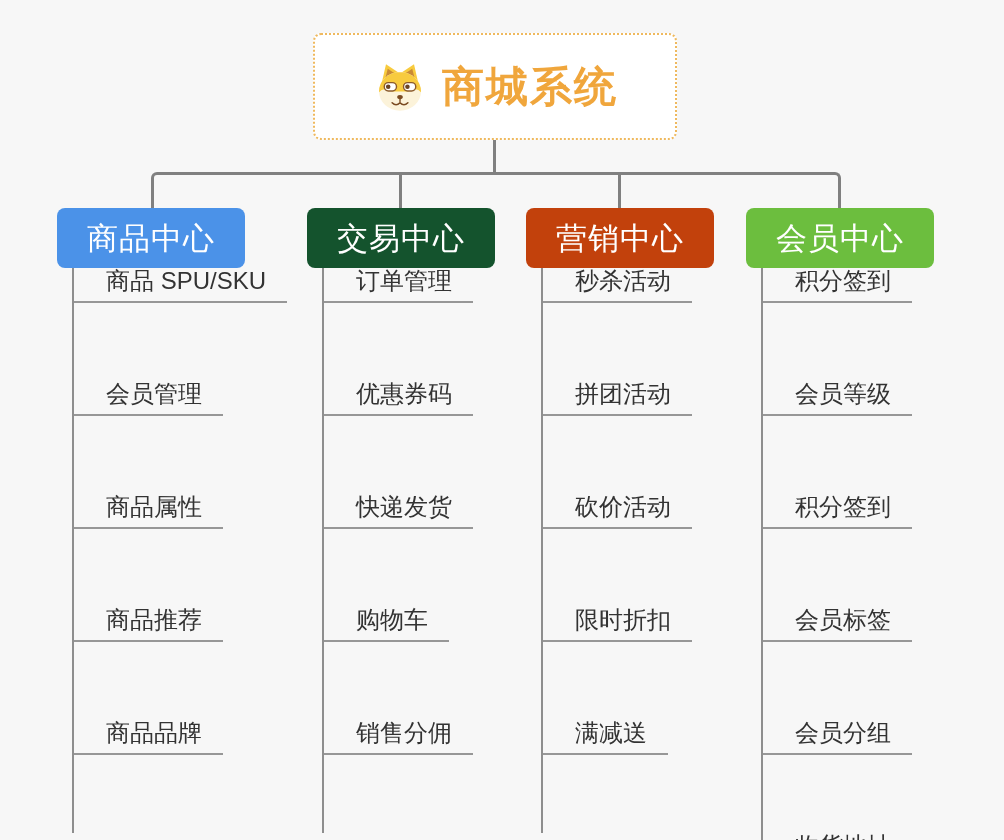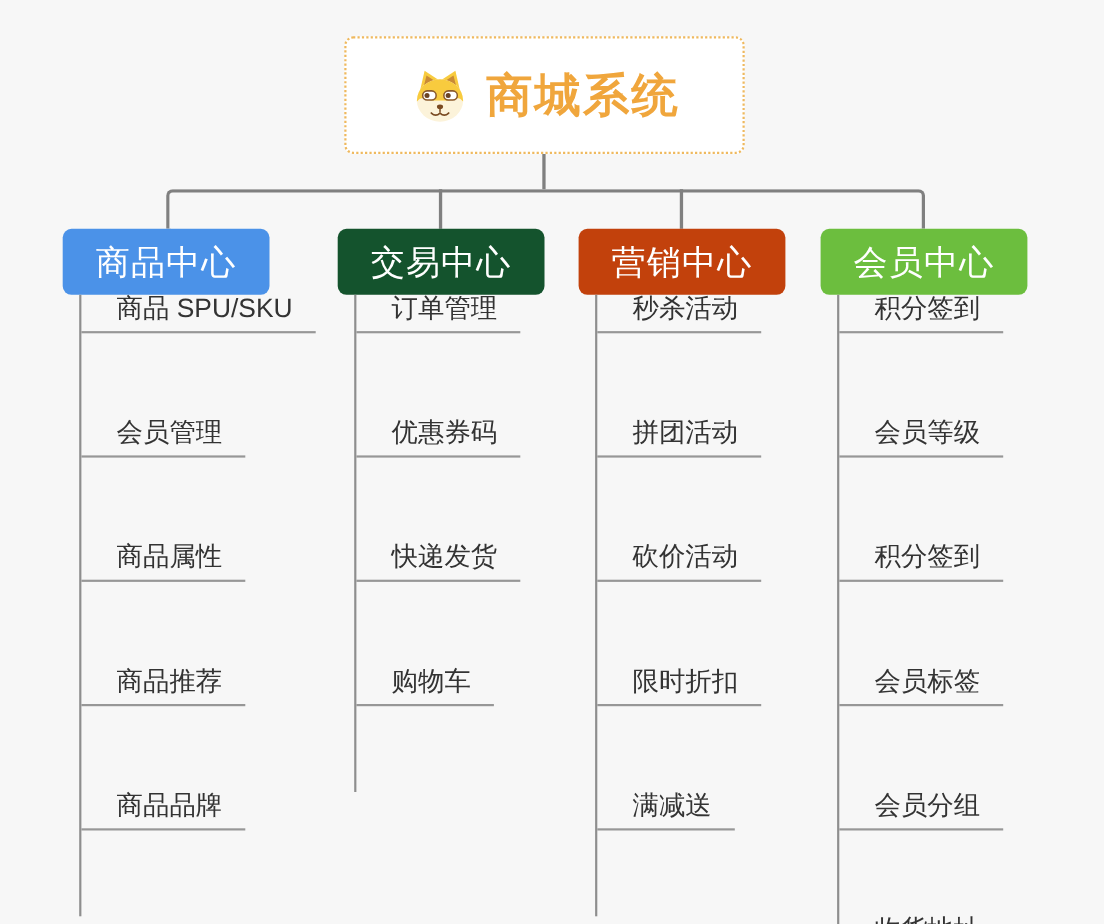--- a/index.html
+++ b/index.html
@@ -127,20 +127,23 @@
         </div>
       <div class="leaf">
           <span class="leaf-label">优惠券码</span>
         </div>
       <div class="leaf">
           <span class="leaf-label">快递发货</span>
         </div>
       <div class="leaf">
           <span class="leaf-label">购物车</span>
         </div>
+      <div class="leaf">
+          <span class="leaf-label">销售分佣</span>
+        </div>
     </div>
   </div>
 
   <div class="branch b2">
     <div class="branch-node" style="background-color: #c2410c;">营销中心</div>
     <div class="branch-children">
       <div class="leaf">
           <span class="leaf-label">秒杀活动</span>
         </div>
       <div class="leaf">

